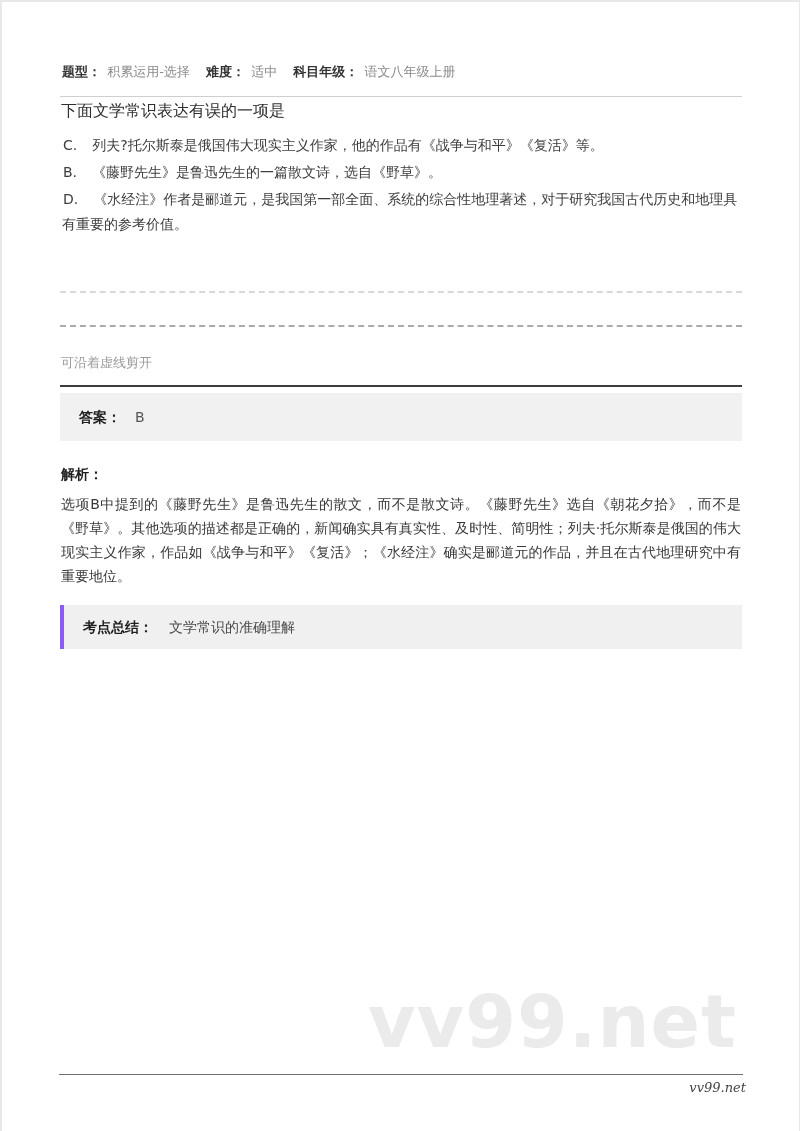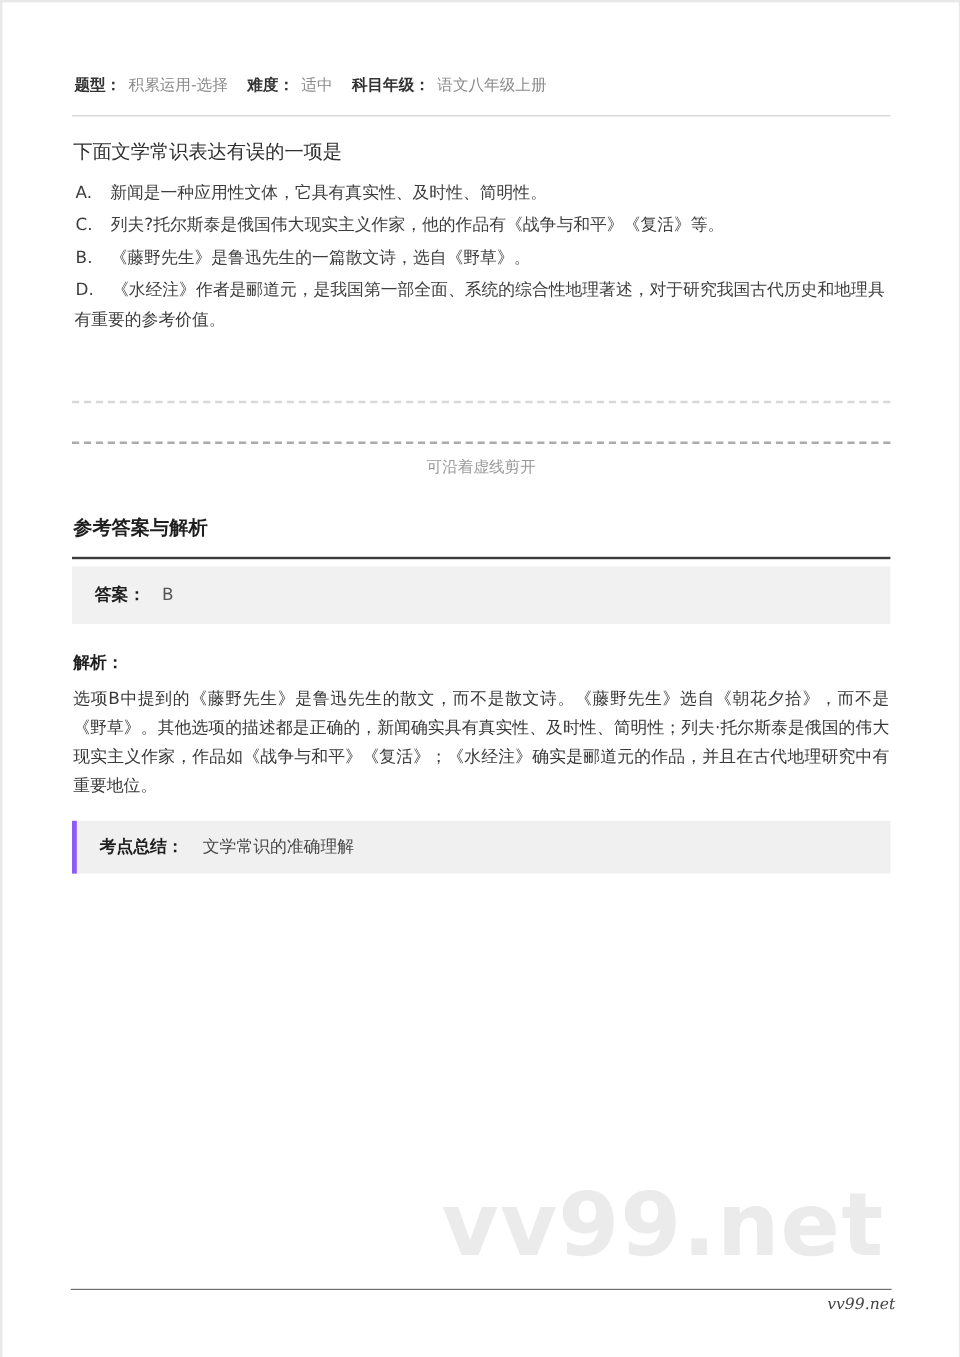--- a/index.html
+++ b/index.html
@@ -14,29 +14,29 @@
   }
   .content { padding:58px 59px 0 57px; }
 
   
   .meta { font-size:13px; line-height:20px; white-space:nowrap; }
   .meta .lbl { font-weight:bold; color:#333333; }
   .meta .val { color:#8a8a8a; margin-right:10px; }
   .meta-rule { border:none; border-top:1px solid #cfcfcf; margin-top:13px; }
 
   
-  .q-title { margin-top:16px; font-size:16px; line-height:22px; color:#2f2f2f; }
+  .q-title { font-size:16px; line-height:22px; color:#2f2f2f; }
   .options { margin-top:8px; }
   .option { font-size:14px; line-height:25px; color:#3d3d3d; }
   .option .letter { margin-right:13px; }
 
   
   .cut1 { border:none; border-top:2px dashed #d8d8d8; margin-top:52px; }
   .cut2 { border:none; border-top:2px dashed #ababab; margin-top:30px; }
-  .cut-hint { margin-top:8px; text-align:center; font-size:13px; line-height:18px; color:#9a9a9a; }
+  .cut-hint { margin-top:24px; text-align:left; font-size:13px; line-height:18px; color:#9a9a9a; }
 
   
   .ans-heading { margin-top:28px; font-size:16px; line-height:22px; font-weight:bold; color:#1f1f1f; }
   .ans-rule { border:none; border-top:2px solid #3c3c3c; margin-top:12px; }
   .answer-box {
     margin-top:4px; background:#f1f1f1;
     padding:15px 18px; font-size:14px; line-height:18px;
   }
   .answer-box .lbl { font-weight:bold; color:#1f1f1f; }
   .answer-box .val { color:#555555; margin-left:12px; }
@@ -80,38 +80,34 @@
       <span class="val">适中</span>
       <span class="lbl">科目年级：</span>
       <span class="val">语文八年级上册</span>
     </div>
     <hr class="meta-rule">
 
     <div class="q-title">下面文学常识表达有误的一项是</div>
 
     <div class="options">
       <div class="option">
-        <span class="letter">A.</span><span>新闻是一种应用性文体，它具有真实性、及时性、简明性。</span>
-      </div>
-      <div class="option">
         <span class="letter">C.</span><span>列夫?托尔斯泰是俄国伟大现实主义作家，他的作品有《战争与和平》《复活》等。</span>
       </div>
       <div class="option">
         <span class="letter">B.</span><span>《藤野先生》是鲁迅先生的一篇散文诗，选自《野草》。</span>
       </div>
       <div class="option">
         <span class="letter">D.</span><span>《水经注》作者是郦道元，是我国第一部全面、系统的综合性地理著述，对于研究我国古代历史和地理具有重要的参考价值。</span>
       </div>
     </div>
 
     <hr class="cut1">
     <hr class="cut2">
     <div class="cut-hint">可沿着虚线剪开</div>
 
-    <div class="ans-heading">参考答案与解析</div>
     <hr class="ans-rule">
 
     <div class="answer-box">
       <span class="lbl">答案：</span><span class="val">B</span>
     </div>
 
     <div class="analysis-label">解析：</div>
     <div class="analysis-text">选项B中提到的《藤野先生》是鲁迅先生的散文，而不是散文诗。《藤野先生》选自《朝花夕拾》，而不是《野草》。其他选项的描述都是正确的，新闻确实具有真实性、及时性、简明性；列夫·托尔斯泰是俄国的伟大现实主义作家，作品如《战争与和平》《复活》；《水经注》确实是郦道元的作品，并且在古代地理研究中有重要地位。</div>
 
     <div class="keypoint-box">

